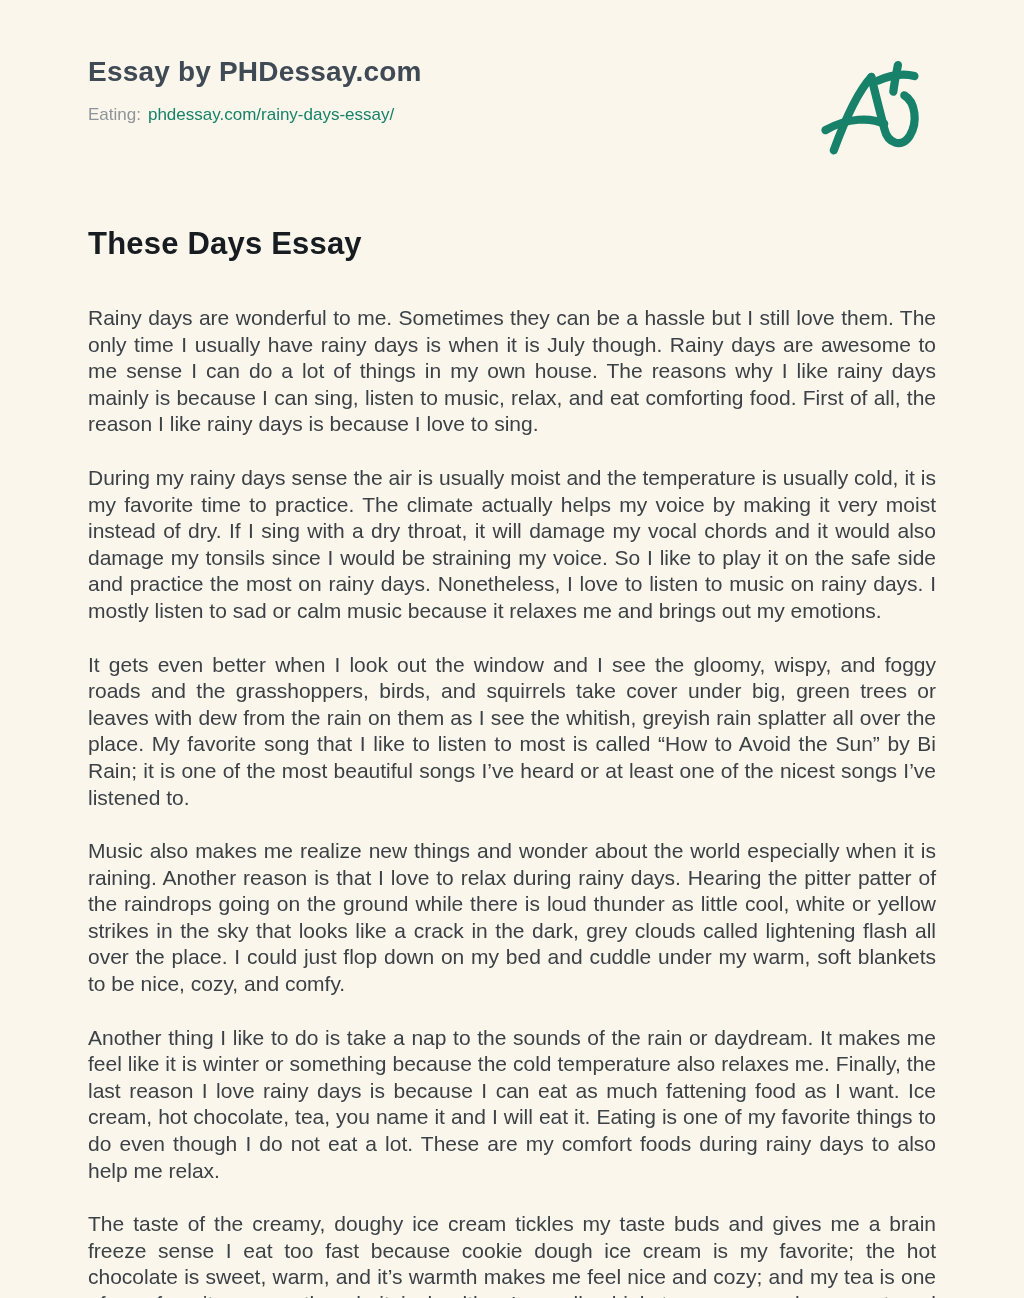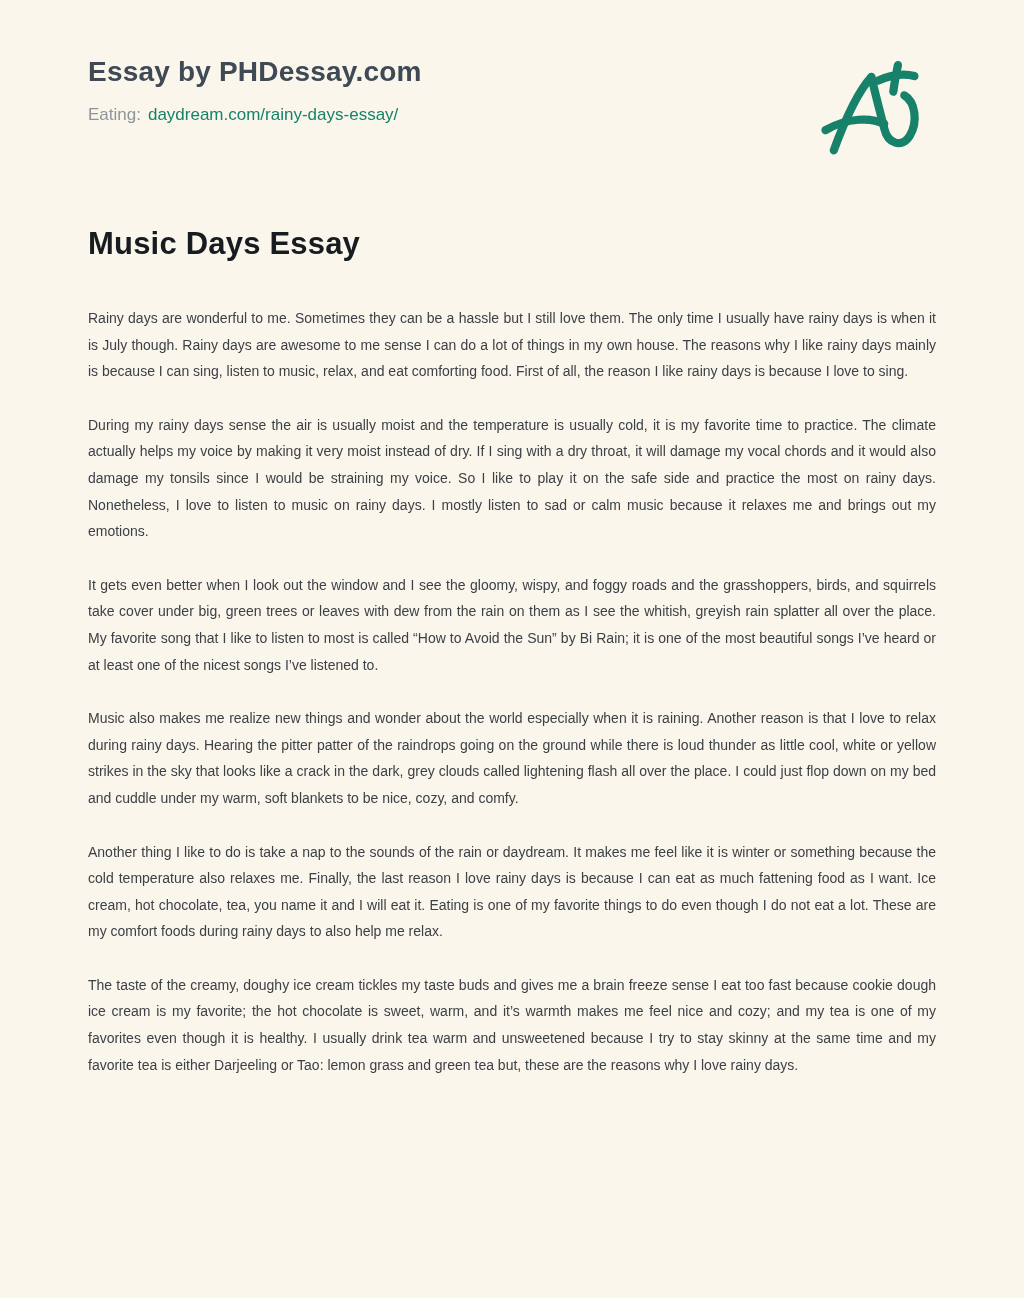--- a/index.html
+++ b/index.html
@@ -51,56 +51,56 @@
   .essay-title {
     margin: 60px 0 0 0;
     font-size: 31px;
     font-weight: 700;
     letter-spacing: 0.2px;
     color: var(--title, #171c20);
   }
   .essay-body { margin-top: 43px; }
   .para {
     margin: 0 0 27px 0;
-    font-size: 14px;
+    font-size: 21px;
     line-height: 26.6px;
     text-align: justify;
     color: var(--body, #3c4146);
   }
 </style>
 </head>
 <body style="--bg: #faf6ec; --brand: #178269; --header: #3f4a55; --muted: #8f9499; --title: #171c20; --body: #3c4146;">
 
 <div class="page">
 
   <header class="doc-header">
     <div class="header-left">
       <h1>Essay by PHDessay.com</h1>
       <p class="source-line">
-        <span>Eating:</span><a href="#">daydream.com/rainy-days-essay/</a>
+        <span>Eating:</span><a href="#">phdessay.com/rainy-days-essay/</a>
       </p>
     </div>
     <div class="logo">
       <svg viewBox="0 0 120 120" fill="none" stroke="currentColor" stroke-width="9" stroke-linecap="round" stroke-linejoin="round" aria-hidden="true">
 
         <path d="M 15 104 C 29 66 44 37 56 24"></path>
 
         <path d="M 56 24 C 61 45 66 64 70 80 C 74 97 89 102 98 88 C 107 73 104 51 92 44"></path>
 
         <path d="M 6 82 C 30 68 56 68 70 75"></path>
 
         <path d="M 85 11 C 83 21 81 31 80 40"></path>
 
         <path d="M 63 28 C 77 22 92 20 103 23"></path>
       </svg>
     </div>
   </header>
 
   <main>
-    <h2 class="essay-title">Music Days Essay</h2>
+    <h2 class="essay-title">These Days Essay</h2>
     <div class="essay-body">
       <p class="para">Rainy days are wonderful to me. Sometimes they can be a hassle but I still love them. The only time I usually have rainy days is when it is July though. Rainy days are awesome to me sense I can do a lot of things in my own house. The reasons why I like rainy days mainly is because I can sing, listen to music, relax, and eat comforting food. First of all, the reason I like rainy days is because I love to sing.</p>
       <p class="para">During my rainy days sense the air is usually moist and the temperature is usually cold, it is my favorite time to practice. The climate actually helps my voice by making it very moist instead of dry. If I sing with a dry throat, it will damage my vocal chords and it would also damage my tonsils since I would be straining my voice. So I like to play it on the safe side and practice the most on rainy days. Nonetheless, I love to listen to music on rainy days. I mostly listen to sad or calm music because it relaxes me and brings out my emotions.</p>
       <p class="para">It gets even better when I look out the window and I see the gloomy, wispy, and foggy roads and the grasshoppers, birds, and squirrels take cover under big, green trees or leaves with dew from the rain on them as I see the whitish, greyish rain splatter all over the place. My favorite song that I like to listen to most is called “How to Avoid the Sun” by Bi Rain; it is one of the most beautiful songs I’ve heard or at least one of the nicest songs I’ve listened to.</p>
       <p class="para">Music also makes me realize new things and wonder about the world especially when it is raining. Another reason is that I love to relax during rainy days. Hearing the pitter patter of the raindrops going on the ground while there is loud thunder as little cool, white or yellow strikes in the sky that looks like a crack in the dark, grey clouds called lightening flash all over the place. I could just flop down on my bed and cuddle under my warm, soft blankets to be nice, cozy, and comfy.</p>
       <p class="para">Another thing I like to do is take a nap to the sounds of the rain or daydream. It makes me feel like it is winter or something because the cold temperature also relaxes me. Finally, the last reason I love rainy days is because I can eat as much fattening food as I want. Ice cream, hot chocolate, tea, you name it and I will eat it. Eating is one of my favorite things to do even though I do not eat a lot. These are my comfort foods during rainy days to also help me relax.</p>
       <p class="para">The taste of the creamy, doughy ice cream tickles my taste buds and gives me a brain freeze sense I eat too fast because cookie dough ice cream is my favorite; the hot chocolate is sweet, warm, and it’s warmth makes me feel nice and cozy; and my tea is one of my favorites even though it is healthy. I usually drink tea warm and unsweetened because I try to stay skinny at the same time and my favorite tea is either Darjeeling or Tao: lemon grass and green tea but, these are the reasons why I love rainy days.</p>
     </div>
   </main>
 

